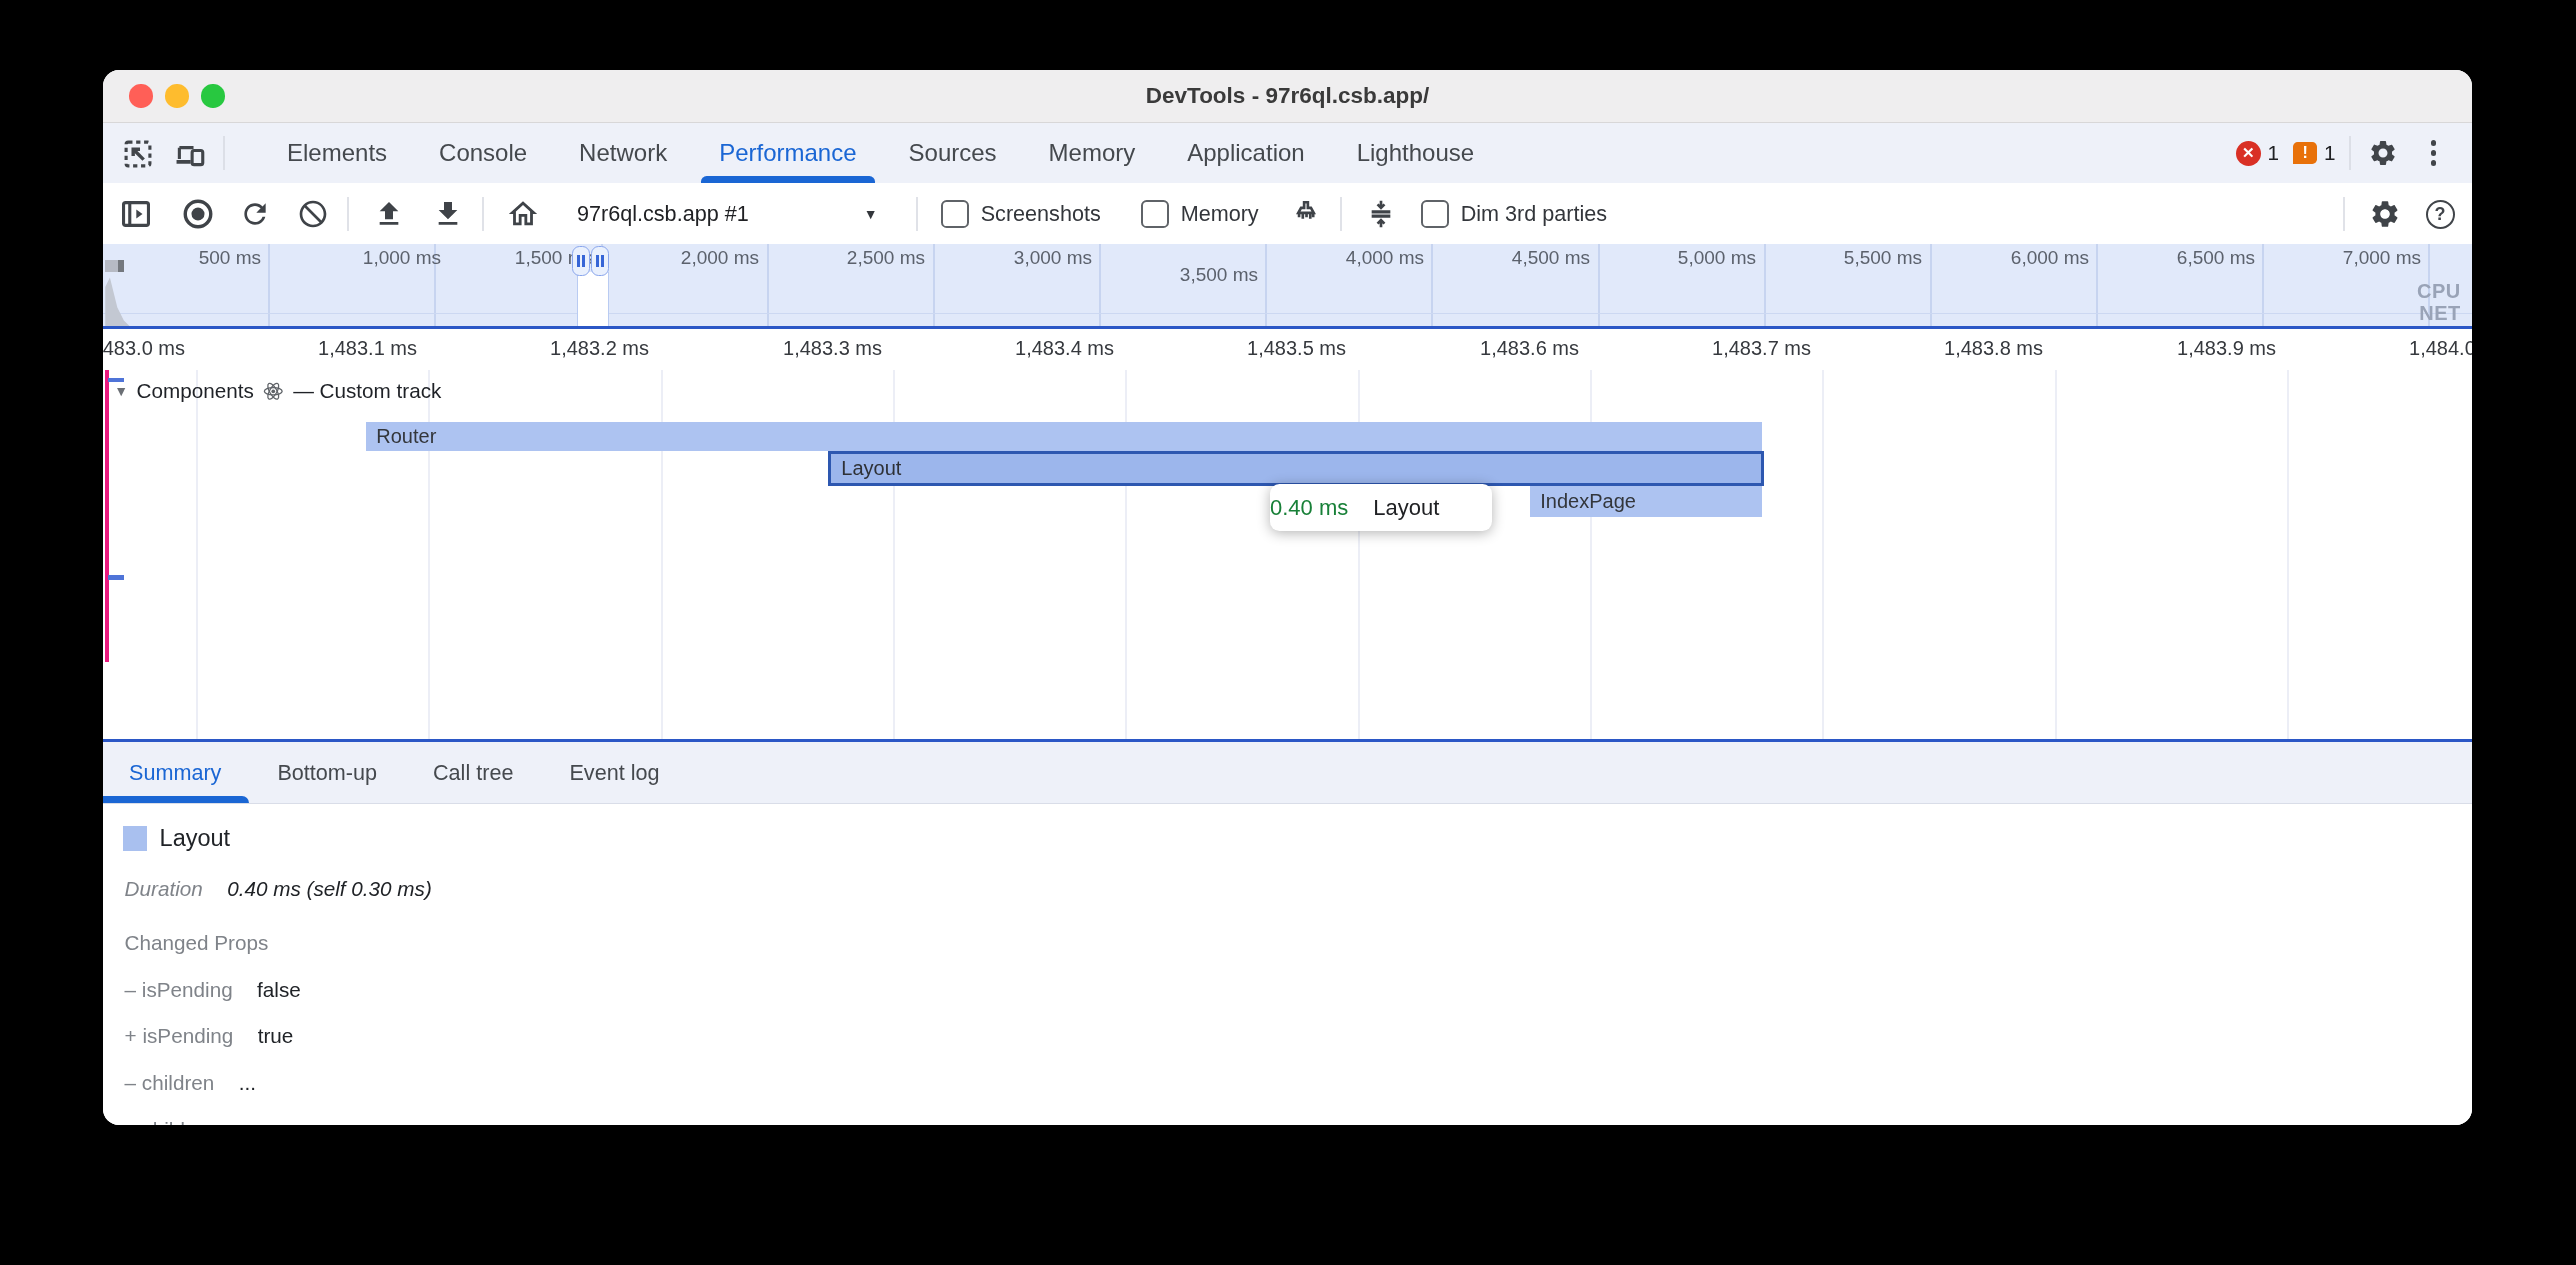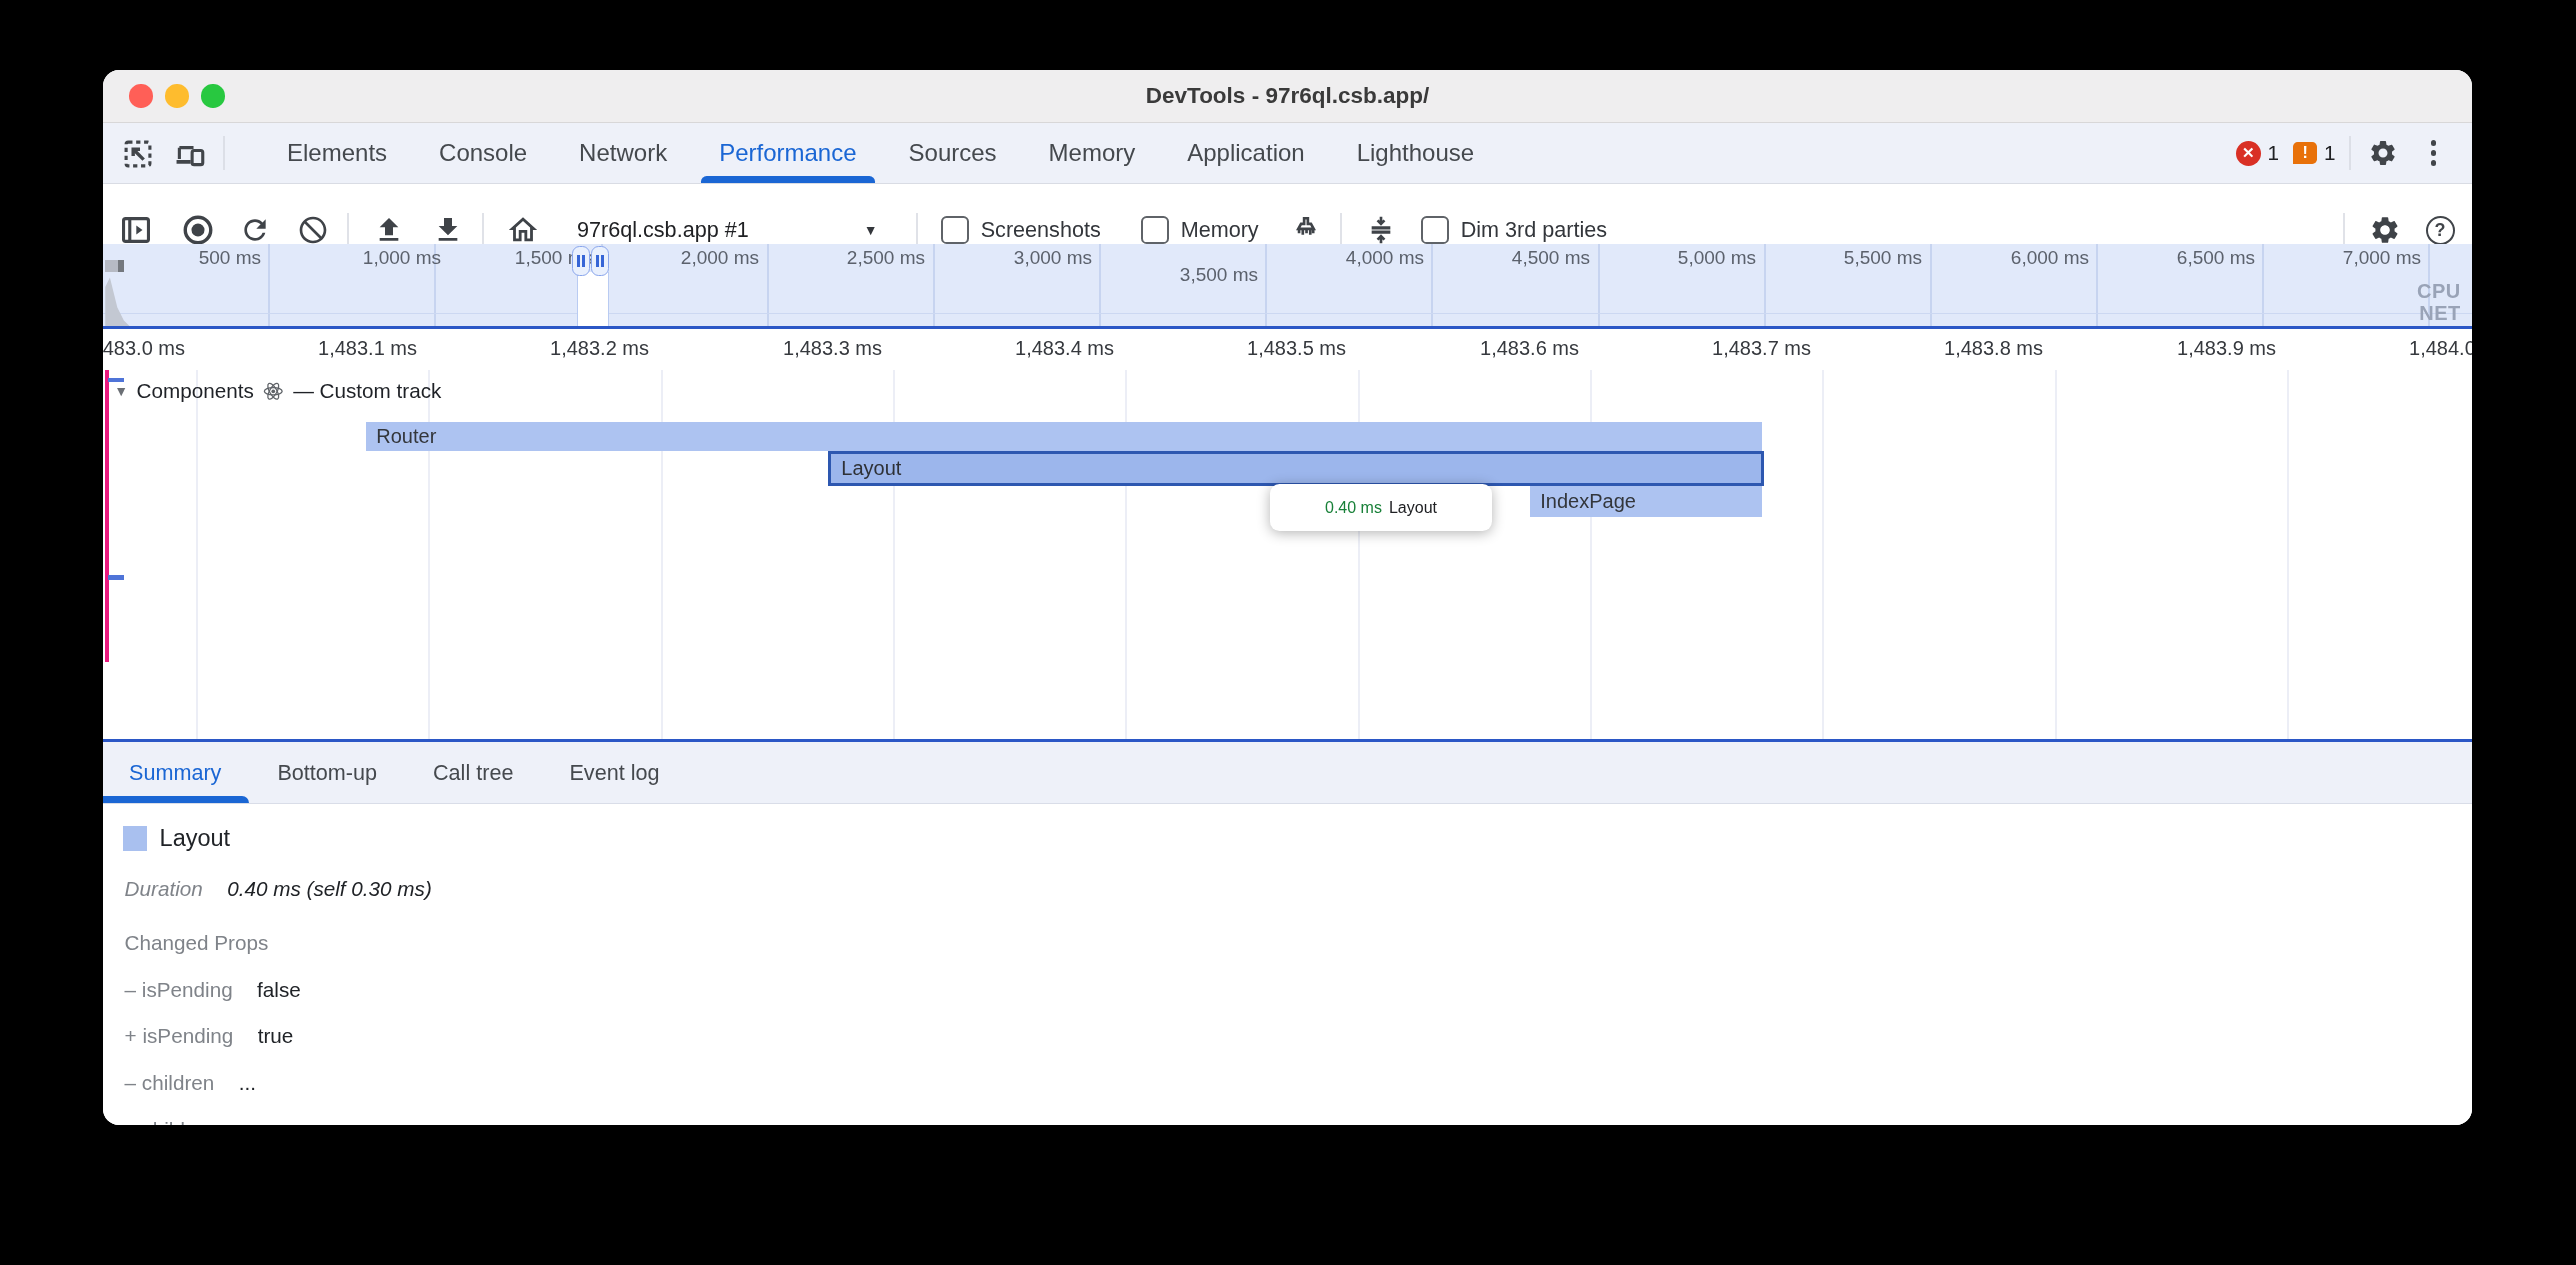--- a/index.html
+++ b/index.html
@@ -23,21 +23,21 @@
   .tabs-row{position:absolute;left:158px;top:0;height:60px;display:flex;align-items:stretch;}
   .tab{position:relative;display:flex;align-items:center;padding:0 26px;font-size:24px;color:#45494e;cursor:default;}
   .tab.active{color:#1a66d4;}
   .tab .underline{position:absolute;left:7.5px;right:7.5px;bottom:0;height:6.6px;background:#1a66d4;border-radius:5.6px 5.6px 0 0;}
   .tab-right{position:absolute;right:20.7px;top:0;height:60px;display:flex;align-items:center;gap:14px;}
   .badge-group{display:flex;align-items:center;gap:6.6px;font-size:20.7px;color:#202124;}
   .err-circle{width:25px;height:25px;border-radius:50%;background:#d93025;color:#fff;font-size:15px;font-weight:700;display:flex;align-items:center;justify-content:center;}
   .warn-square{width:24.4px;height:22.5px;border-radius:4.7px 4.7px 4.7px 0;background:#e8710a;color:#fff;font-size:16px;font-weight:700;display:flex;align-items:center;justify-content:center;}
 
   
-  .toolbar{position:absolute;left:0;top:113px;width:100%;height:61px;background:#fff;border-bottom:0.9px solid #dadce0;margin-top:16px;}
+  .toolbar{position:absolute;left:0;top:113px;width:100%;height:61px;background:#fff;border-bottom:0.9px solid #dadce0;}
   .toolbar .icon-btn{top:13px;}
   .toolbar .vdiv{top:14px;background:#e0e2e8;}
   .select-box{position:absolute;left:474px;top:13px;width:310px;height:36px;display:flex;align-items:center;font-size:21.6px;color:#202124;}
   .select-arrow{position:absolute;right:9.4px;font-size:14px;color:#33363b;}
   .chk{width:23.5px;height:23.5px;border:2.3px solid #5f6368;border-radius:5.6px;background:#fff;}
   .chk-group{position:absolute;top:13px;height:36px;display:flex;align-items:center;gap:12.2px;font-size:21.6px;color:#33363b;}
   .help-circle{width:25px;height:25px;border:2.8px solid #41454a;border-radius:50%;display:flex;align-items:center;justify-content:center;font-size:18px;font-weight:700;color:#41454a;}
   .kebab{display:flex;flex-direction:column;gap:4.7px;align-items:center;}
   .kebab i{width:5.6px;height:5.6px;border-radius:50%;background:#41454a;}
 
@@ -61,21 +61,21 @@
 
   
   .flame{position:absolute;left:0;top:300px;width:100%;height:369px;background:#fff;overflow:hidden;}
   .flame-grid{position:absolute;top:0;bottom:0;width:1.9px;background:#eceef6;}
   .track-header{position:absolute;left:11.3px;top:9.4px;display:flex;align-items:center;gap:8.4px;font-size:20.7px;color:#1f2227;}
   .tri{font-size:14px;color:#6b6f75;}
   .flame-bar{position:absolute;background:#adc3f1;color:#33363b;font-size:20px;overflow:hidden;white-space:nowrap;box-sizing:border-box;display:flex;align-items:center;padding-left:10.3px;}
   .flame-bar.selected{background:#9cb6ec;border:3.8px solid #2d57b0;color:#2e3136;}
   .pink-line{position:absolute;left:1.9px;top:-41px;width:3.8px;height:333px;background:#ea1a7f;}
   .blue-dash{position:absolute;left:4.7px;width:16px;height:4.7px;background:#4f74d8;}
-  .tooltip{position:absolute;left:1167px;top:114px;width:222px;height:47px;background:#fff;border-radius:9.4px;box-shadow:0 1.9px 13px rgba(0,0,0,.3);display:flex;align-items:center;justify-content:center;gap:7px;font-size:16px;}
+  .tooltip{position:absolute;left:1167px;top:114px;width:222px;height:47px;background:#fff;border-radius:9.4px;box-shadow:0 1.9px 13px rgba(0,0,0,.3);display:flex;align-items:center;justify-content:flex-start;gap:25px;font-size:22px;}
   .tooltip .dur{color:#188038;}
   .tooltip .lbl{color:#202124;}
 
   
   .splitter{position:absolute;left:0;top:669px;width:100%;height:2.8px;background:#2b57c6;}
   .bottom-tabs{position:absolute;left:0;top:672px;width:100%;height:62px;background:#eef1f9;border-bottom:0.9px solid #d9dde8;display:flex;align-items:stretch;padding-left:26px;box-sizing:border-box;}
   .btab{position:relative;display:flex;align-items:center;padding:0 28px;font-size:21.6px;color:#45494e;}
   .btab:first-child{padding-left:0;}
   .btab.active{color:#1a66d4;}
   .btab .underline{position:absolute;left:-26px;right:0;bottom:0;height:6.6px;background:#1a66d4;border-radius:0 7.5px 0 0;}

